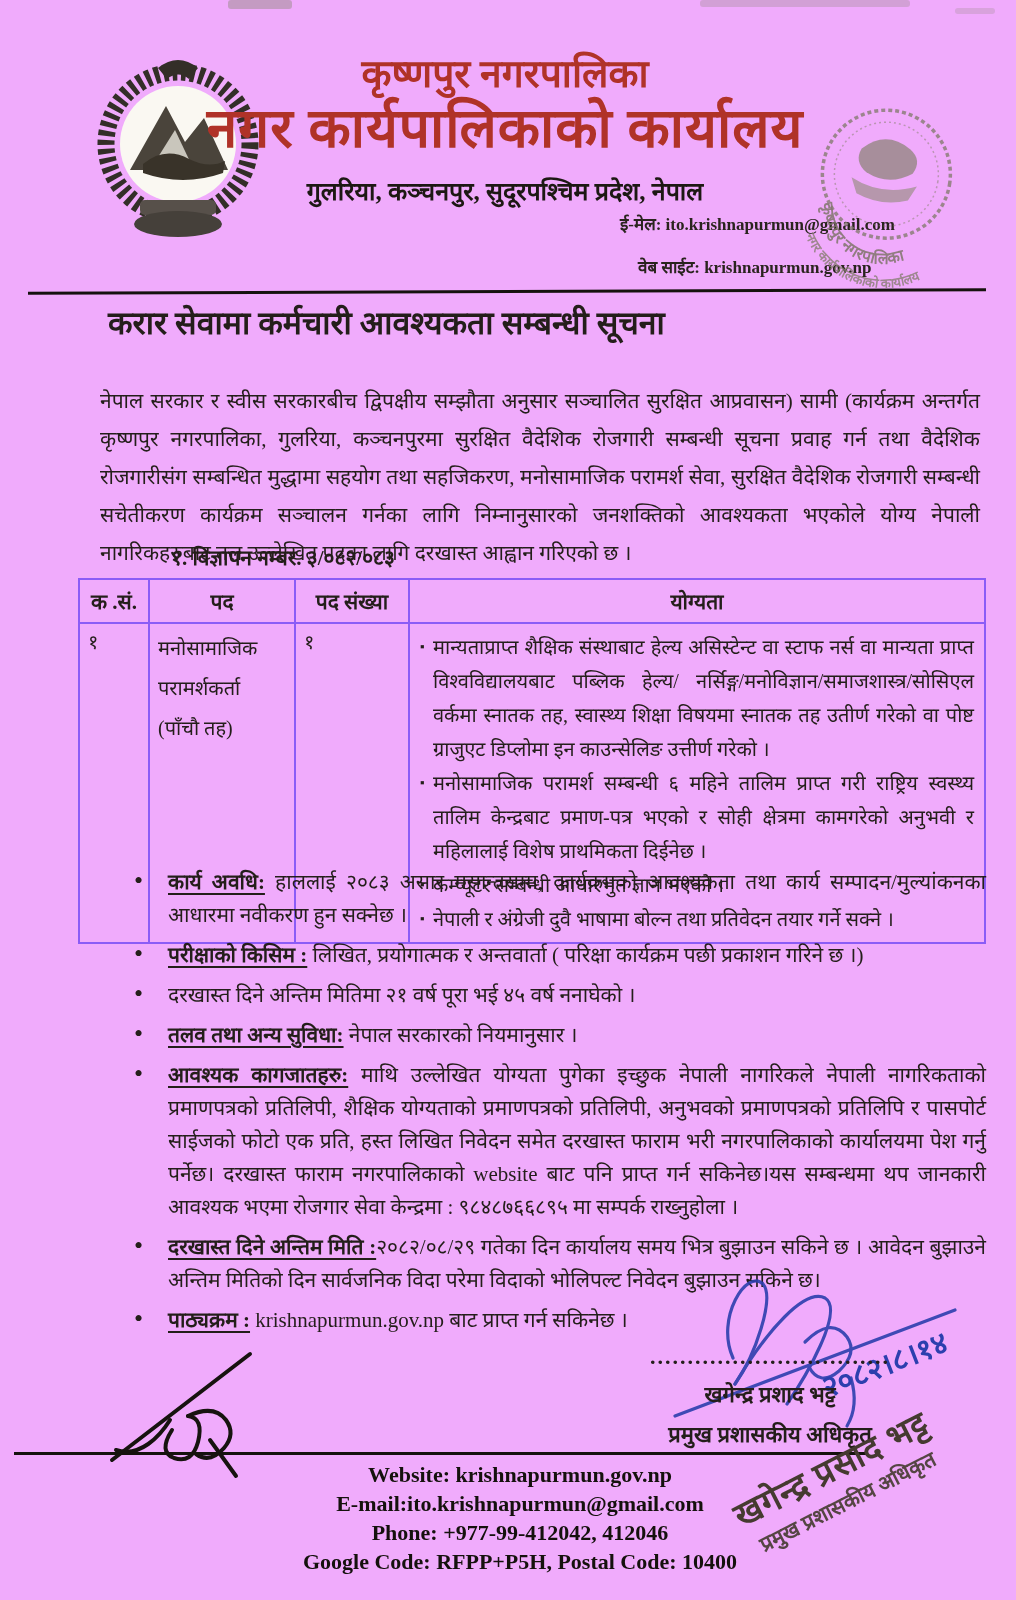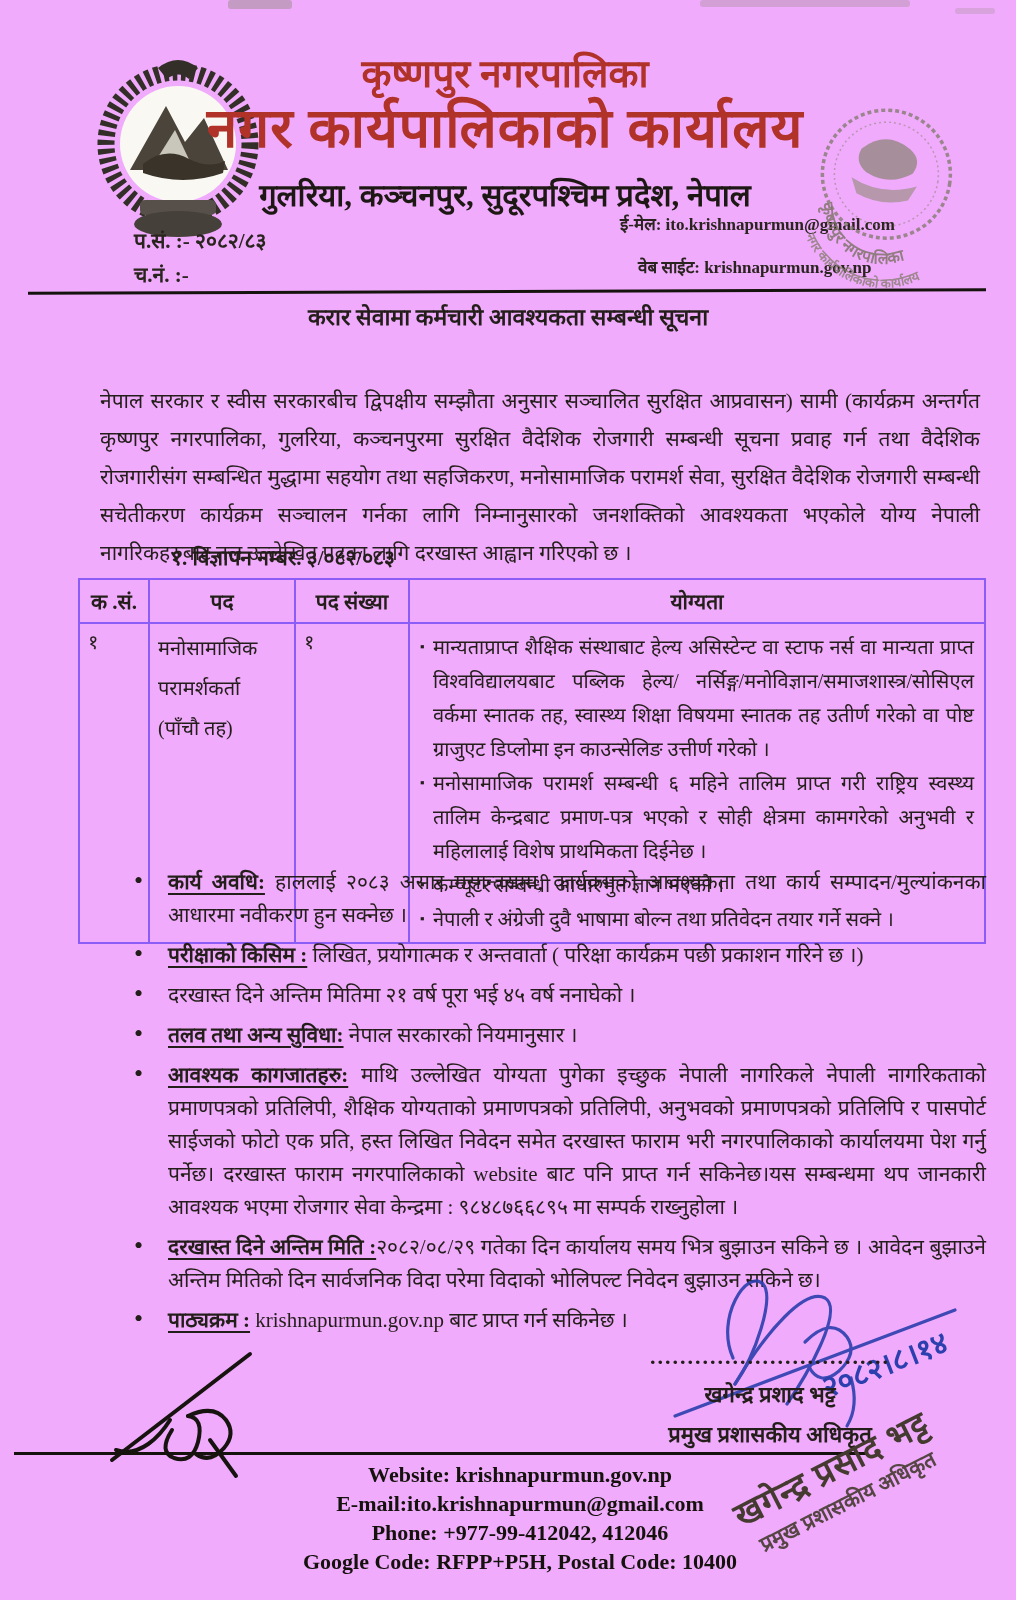--- a/index.html
+++ b/index.html
@@ -9,29 +9,29 @@
     font-family:"Liberation Serif","DejaVu Serif",serif;
     color:#241e1a;
   }
   
   .smudge{position:absolute;background:#8f887c;border-radius:3px;}
   
   .emblem{position:absolute;left:88px;top:48px;width:182px;height:205px;}
   .head-center{position:absolute;left:205px;top:52px;width:600px;text-align:center;}
   .org1{font-size:39px;font-weight:bold;color:#b03228;line-height:1.15;}
   .org2{font-size:55px;font-weight:bold;color:#b03228;line-height:1.1;margin-top:2px;letter-spacing:1px;}
-  .address{font-size:31px;font-weight:bold;color:#1d1813;margin-top:14px;text-align:center;}
+  .address{font-size:25px;font-weight:bold;color:#1d1813;margin-top:14px;text-align:center;}
   .refnos{position:absolute;left:134px;top:224px;font-size:21px;font-weight:bold;line-height:34px;color:#2a241e;}
   .contact{position:absolute;left:620px;top:212px;width:380px;text-align:left;font-weight:bold;color:#2a241e;}
   .contact .line1{font-size:17px;}
   .contact .line2{font-size:17px;margin-top:20px;padding-left:18px;}
   .stamp-round{position:absolute;left:786px;top:86px;width:196px;height:210px;transform:rotate(8deg);opacity:.92;}
   .hr-top{position:absolute;left:28px;top:290px;width:958px;border-top:3px solid #16120e;transform:rotate(-0.2deg);}
   
-  .headline{position:absolute;left:108px;top:300px;width:800px;text-align:center;font-size:23px;font-weight:bold;}
+  .headline{position:absolute;left:108px;top:300px;width:800px;font-size:32px;font-weight:bold;}
   .pubdate{position:absolute;left:108px;top:344px;width:800px;text-align:center;font-size:23px;font-weight:bold;}
   
   .intro{position:absolute;left:100px;top:382px;width:880px;font-size:21px;line-height:38px;text-align:justify;}
   .advert{position:absolute;left:134px;top:543px;font-size:21px;font-weight:bold;margin-left:37px;}
   
   table.vac{position:absolute;left:78px;top:578px;width:908px;border-collapse:collapse;font-size:20px;}
   table.vac th,table.vac td{border:2px solid #8b5cf6;padding:4px 8px;vertical-align:top;}
   table.vac th{font-size:21px;font-weight:bold;text-align:center;padding:7px 4px;}
   td.c-sn{width:52px;text-align:left;padding-left:12px;}
   td.c-post{width:128px;line-height:40px;}
@@ -77,24 +77,20 @@
     <rect x="52" y="152" width="76" height="15" rx="5" fill="#57504a"></rect>
     <ellipse cx="90" cy="176" rx="44" ry="13" fill="#45403a"></ellipse>
   </svg>
 
   <div class="head-center">
     <div class="org1">कृष्णपुर नगरपालिका</div>
     <div class="org2">नगर कार्यपालिकाको कार्यालय</div>
     <div class="address">गुलरिया, कञ्चनपुर, सुदूरपश्चिम प्रदेश, नेपाल</div>
   </div>
 
-  <div class="refnos">
-    <div>प.सं. :- २०८२/८३</div>
-    <div>च.नं. :-</div>
-  </div>
 
   <div class="contact">
     <div class="line1">ई-मेल: ito.krishnapurmun@gmail.com</div>
     <div class="line2">वेब साईट: krishnapurmun.gov.np</div>
   </div>
 
   <svg class="stamp-round" viewBox="0 0 196 210">
     <defs>
       <path id="arcBot" d="M 38 118 A 60 60 0 0 0 158 118"></path>
       <path id="arcOut" d="M 18 140 A 84 84 0 0 0 180 140"></path>

